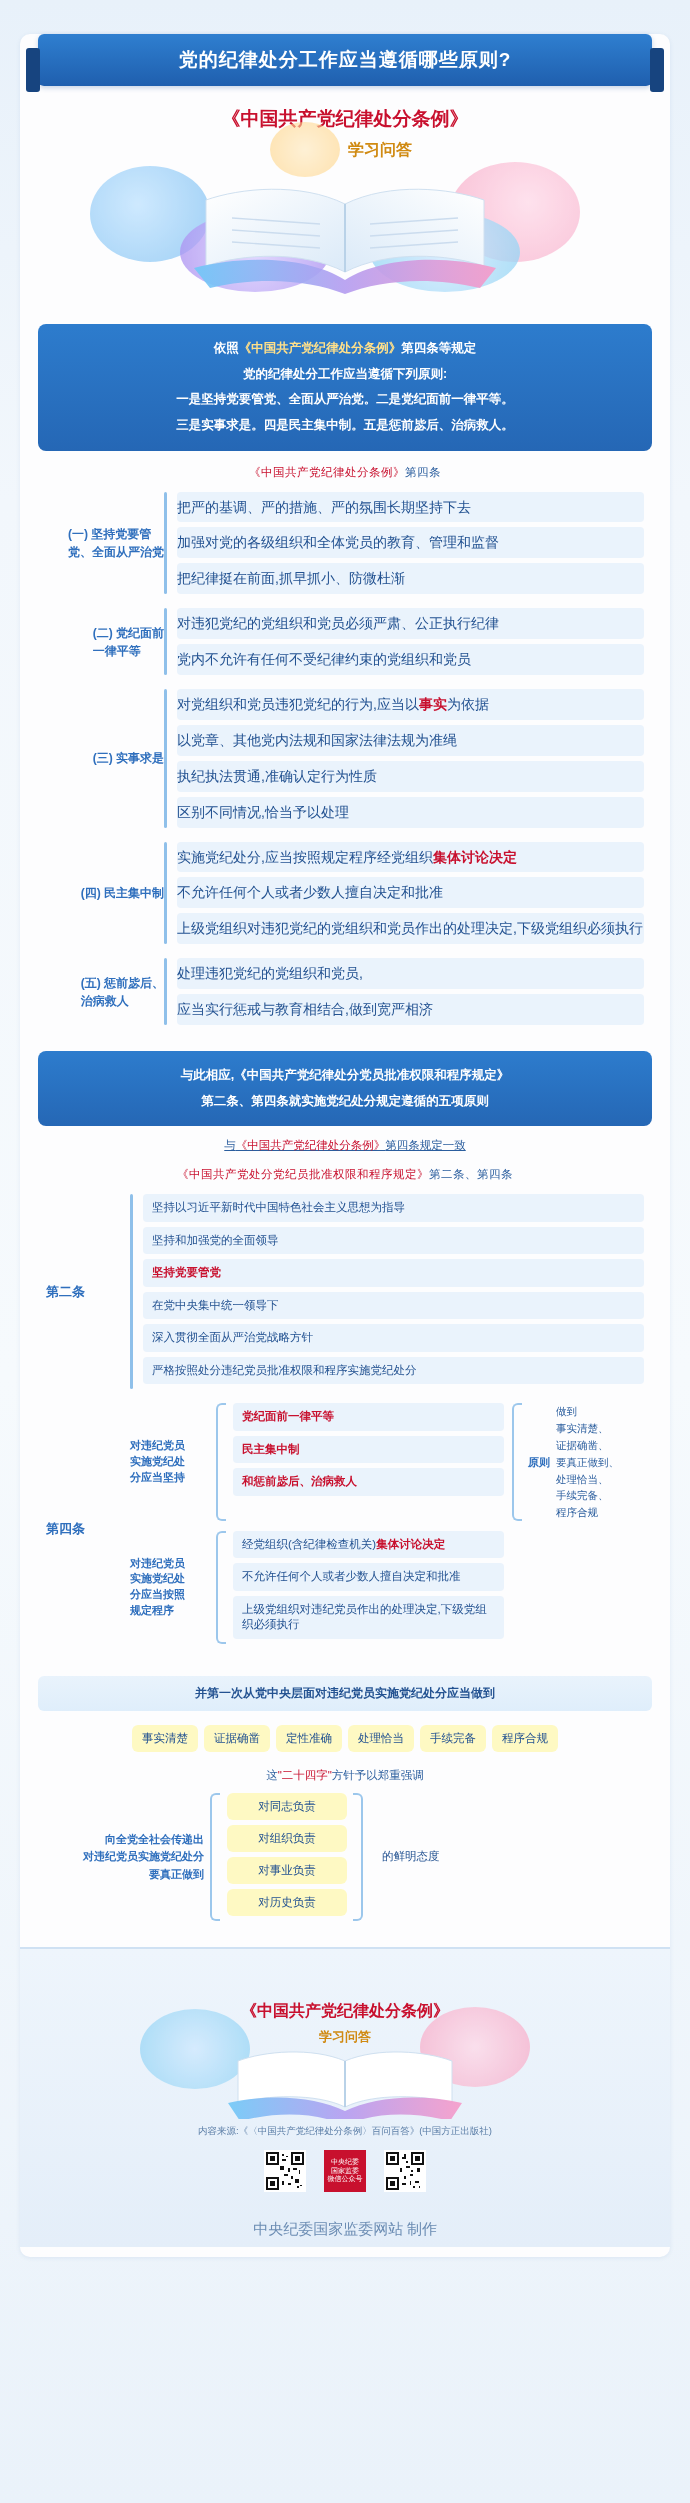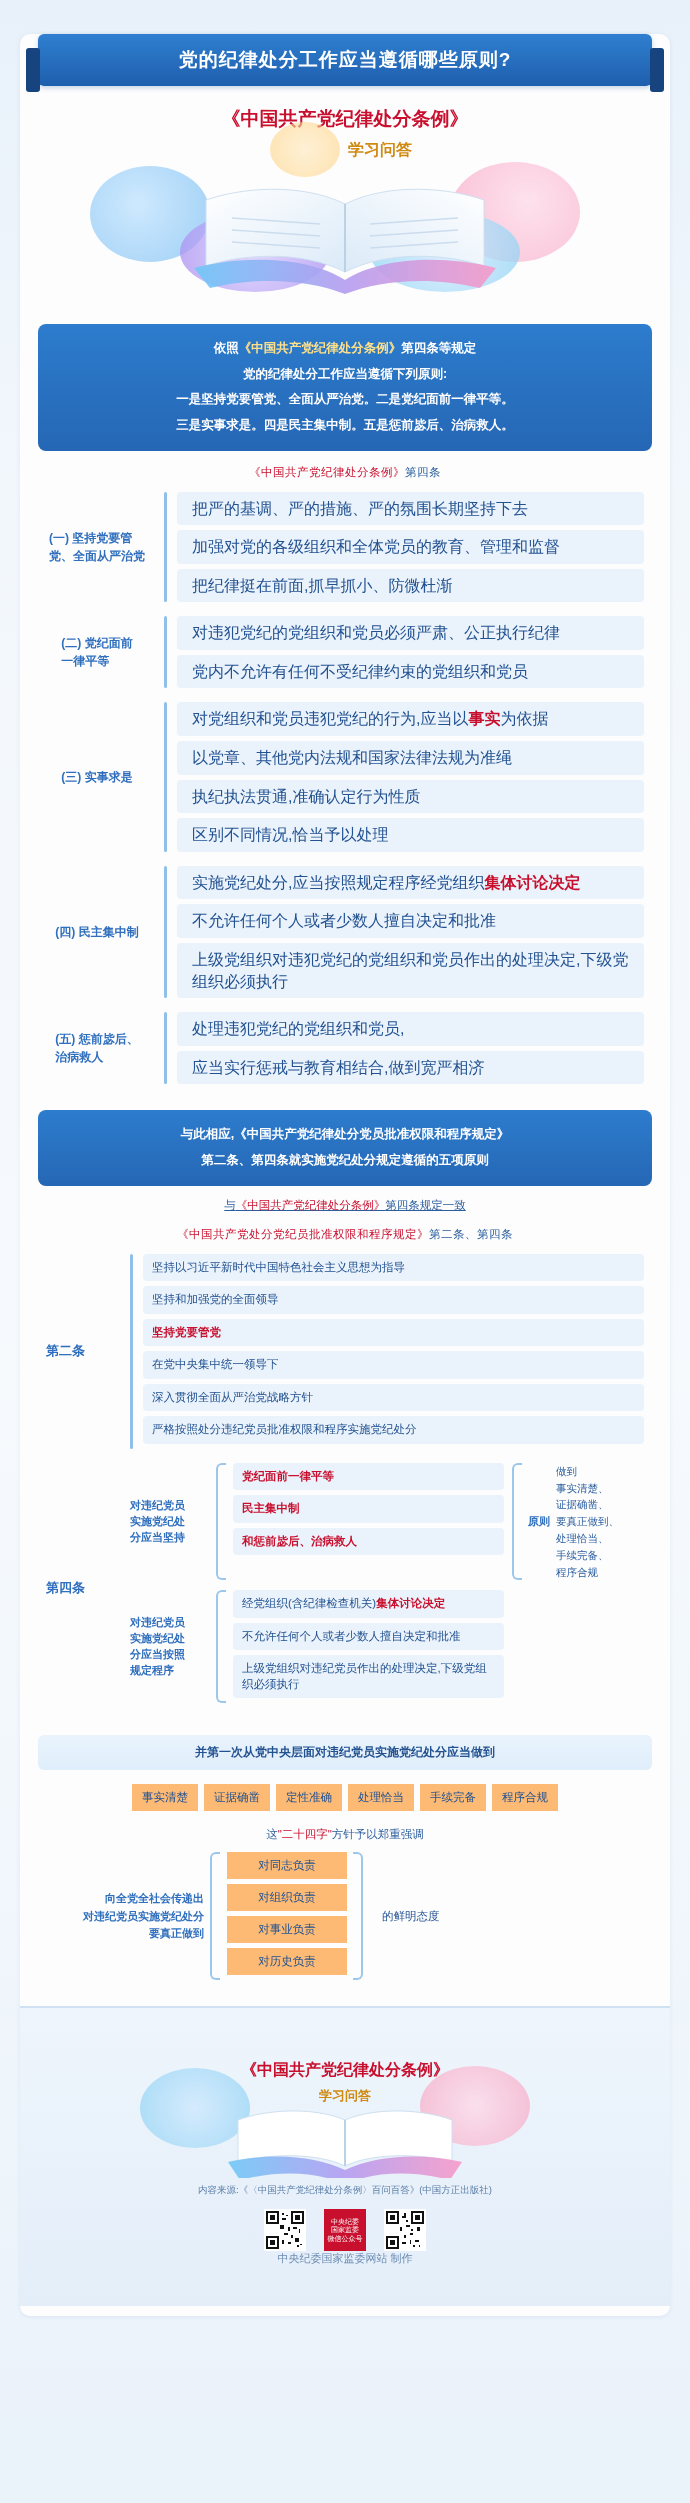--- a/index.html
+++ b/index.html
@@ -112,39 +112,39 @@
   .prow { display: flex; align-items: stretch; margin-bottom: 14px; }
   .plabel {
     width: 118px;
     flex: 0 0 118px;
     color: #2f6fbd;
     font-size: 12px;
     font-weight: bold;
     line-height: 1.5;
     display: flex;
     align-items: center;
-    justify-content: center;
+    justify-content: flex-end;
     text-align: left;
-    padding-right: 16px;
+    padding-right: 0;
   }
   .bar {
     width: 3px;
     flex: 0 0 3px;
     background: #8fc0ea;
     border-radius: 2px;
     margin-right: 10px;
   }
   .pitems { flex: 1; }
   .pitem {
     background: #eaf3fc;
     border-radius: 4px;
     color: #235291;
-    font-size: 16px;
+    font-size: 14px;
     line-height: 1.35;
-    padding: 6px 15px;
+    padding: 6px 0;
     margin-bottom: 5px;
   }
   .pitem .em { color: #c8102e; font-weight: bold; }
   .pitem:last-child { margin-bottom: 0; }
 
   
   .intro2 {
     margin: 26px 18px 0;
     background: linear-gradient(180deg,#2d7ccd 0%, #2567b5 100%);
     border-radius: 8px;
@@ -244,24 +244,24 @@
     padding: 9px;
   }
   .chips {
     display: flex;
     justify-content: center;
     gap: 6px;
     margin: 14px 18px 0;
     flex-wrap: wrap;
   }
   .chip {
-    background: #fdba74;
+    background: #fef9c3;
     color: #235291;
     font-size: 11.5px;
-    border-radius: 0;
+    border-radius: 6px;
     padding: 6px 10px;
   }
   .emph {
     text-align: center;
     font-size: 11.5px;
     color: #2b5e9e;
     margin: 16px 0 10px;
   }
   .emph .hl { color: #c8102e; }
 
@@ -299,21 +299,21 @@
     border-top: 2px solid #cfe1f3;
   }
   .f-hero { position: relative; height: 170px; overflow: hidden; }
   .f-t1 { text-align: center; font-size: 16px; font-weight: bold; color: #c8102e; padding-top: 52px; }
   .f-t2 { text-align: center; font-size: 13px; font-weight: bold; color: #d08a12; margin-top: 6px; }
   .f-book { position: absolute; left: 50%; transform: translateX(-50%); top: 96px; width: 250px; height: 82px; }
   .f-src { text-align: center; font-size: 9.5px; color: #5a7da6; margin-top: 6px; }
   .qrs { display: flex; justify-content: center; gap: 18px; margin-top: 12px; }
   .qr { width: 42px; height: 42px; background: #fff; padding: 2px; }
   .qr-mid { width: 42px; height: 42px; background: #c8102e; color: #fff; font-size: 7px; display:flex; align-items:center; justify-content:center; text-align:center; line-height:1.2; }
-  .f-credit { text-align: center; font-size: 11px; color: #6b8cb3; margin-top: 0; }
+  .f-credit { text-align: center; font-size: 15px; color: #6b8cb3; margin-top: 28px; font-family: Liberation Serif, serif; }
   .qr svg { display:block; }
 </style>
 </head>
 <body>
 
 <div class="page">
 
   <div class="card">
 
     <div class="banner-wrap">

